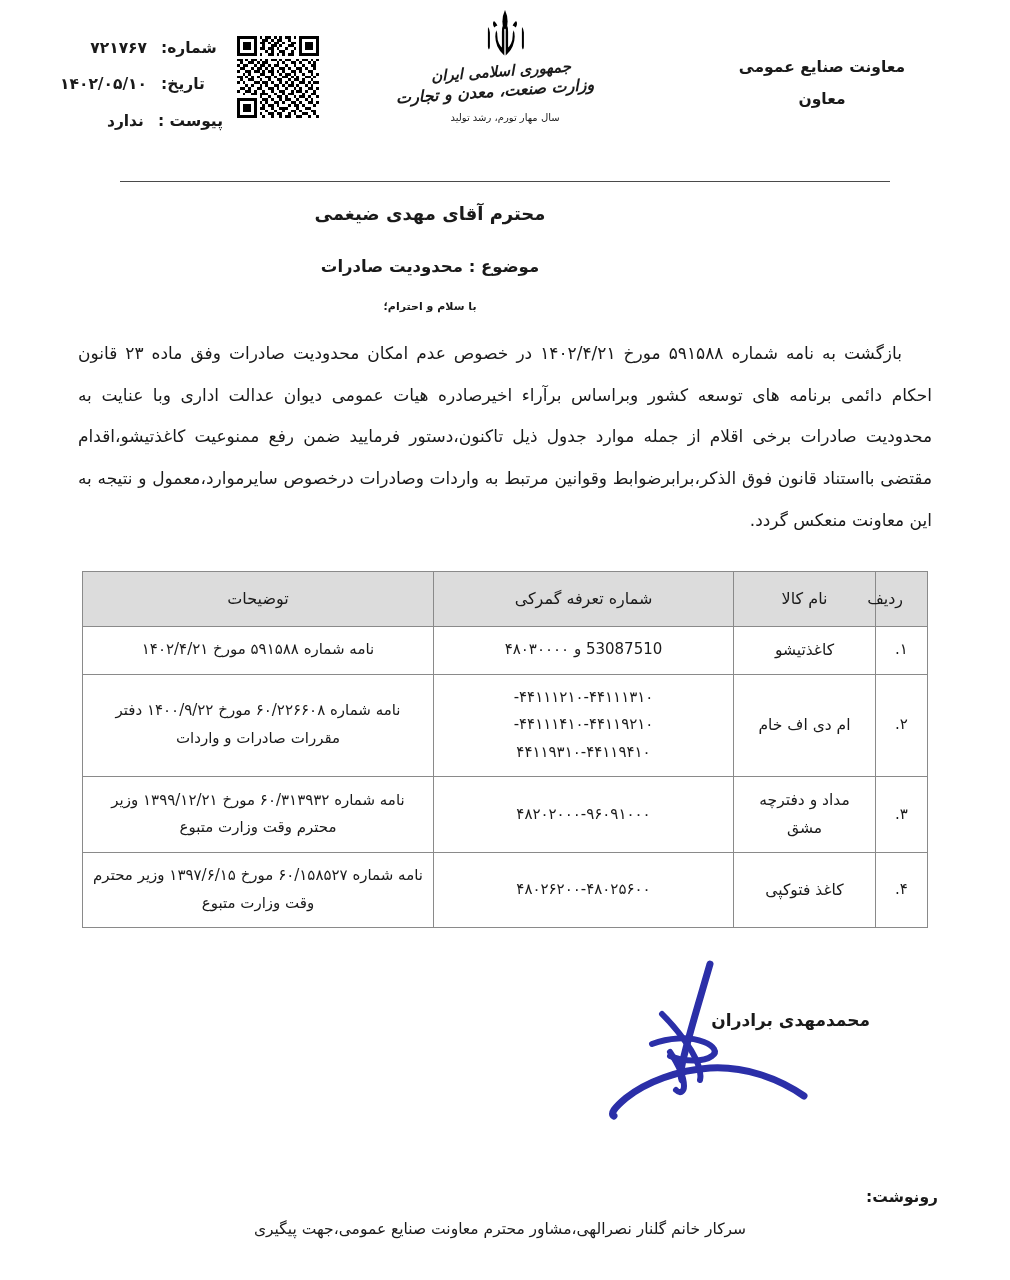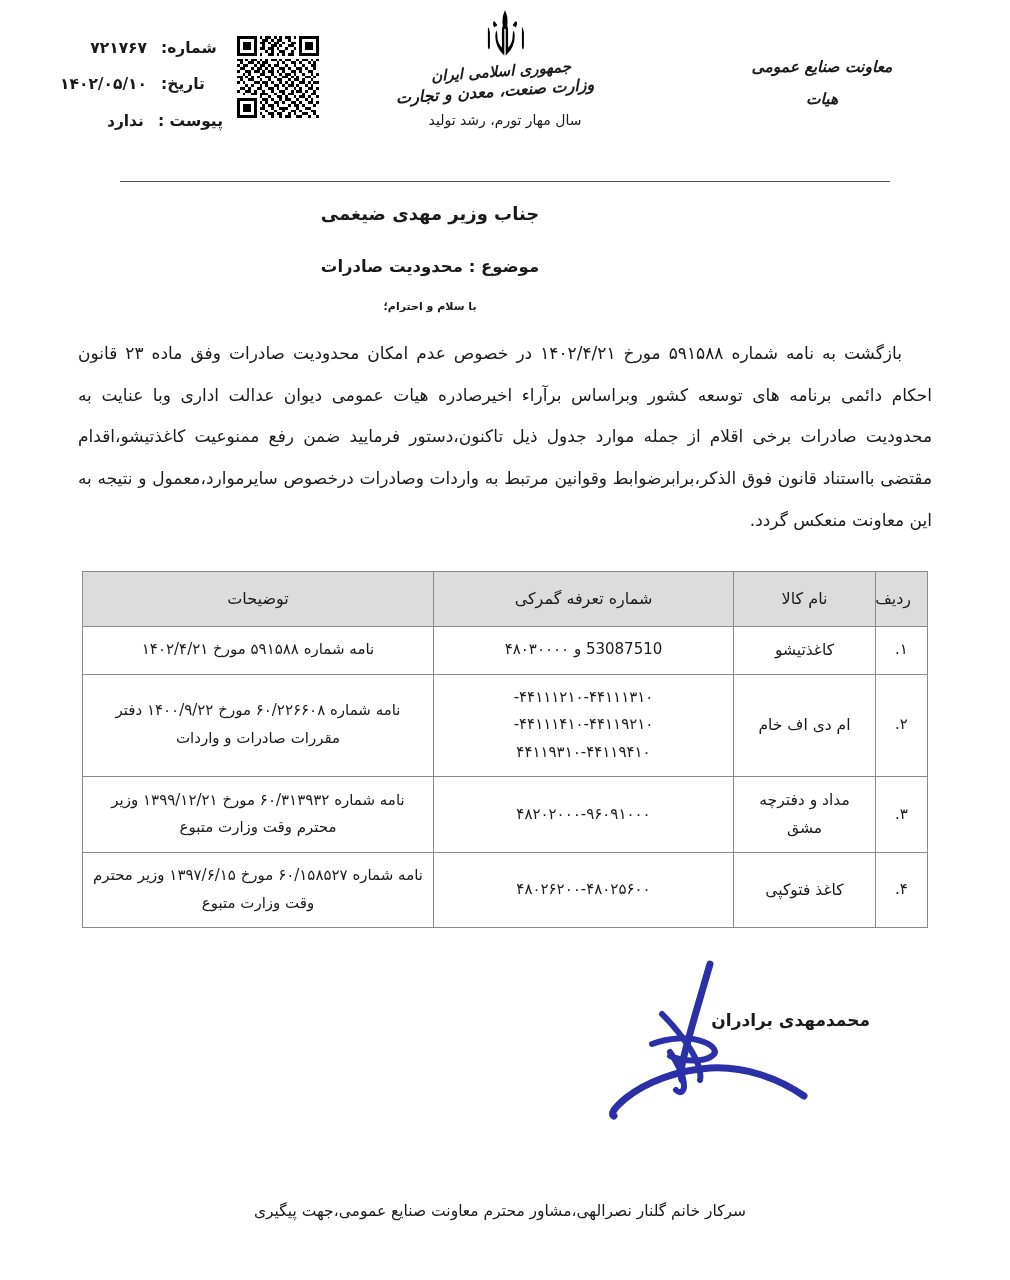--- a/index.html
+++ b/index.html
@@ -32,21 +32,21 @@
     position: absolute;
     top: 52px;
     right: 38px;
     width: 300px;
     text-align: center;
     font-size: 15.5px;
     font-weight: bold;
     line-height: 2.05;
     letter-spacing: 0.1px;
   }
-  .hdr-right div { white-space: nowrap; font-style: italic; }
+  .hdr-right div { white-space: nowrap; }
 
   .hdr-center {
     position: absolute;
     top: 8px;
     left: 0; right: 0;
     margin: 0 auto;
     width: 300px;
     text-align: center;
   }
   .emblem {
@@ -65,21 +65,21 @@
   .ministry-line2 {
     font-family: "DejaVu Serif", "Liberation Serif", serif;
     font-size: 16px;
     font-style: italic;
     font-weight: bold;
     letter-spacing: -0.4px;
     transform: rotate(-4deg) translateX(-10px);
     margin-bottom: 10px;
   }
   .slogan {
-    font-size: 14px;
+    font-size: 10px;
     margin-top: 12px;
     white-space: nowrap;
   }
 
   .hdr-left {
     position: absolute;
     top: 30px;
     left: 60px;
     width: 330px;
     display: flex;
@@ -178,21 +178,21 @@
     border: 1.1px solid #8a8a8a;
     padding: 9px 8px;
     vertical-align: middle;
     text-align: center;
     line-height: 1.85;
   }
   table.goods thead th {
     background: #dcdcdc;
     font-weight: normal;
     font-size: 16px;
-    padding: 12px 16px;
+    padding: 12px 24px;
   }
   .col-radif { width: 52px; }
   .col-name  { width: 142px; }
   .col-tariff{ width: 300px; }
   .col-desc  { }
 
   td.radif {
     vertical-align: top;
     text-align: right;
     padding-right: 12px;
@@ -257,21 +257,21 @@
 </style>
 </head>
 <body>
 
 <div class="page">
 
   <div class="header">
 
     <div class="hdr-right">
       <div>معاونت صنایع عمومی</div>
-      <div>هیات</div>
+      <div>معاون</div>
     </div>
 
     <div class="hdr-center">
       <svg class="emblem" width="54" height="50" viewBox="0 0 54 50">
         <g fill="#000">
           <path d="M27 2 q2.6 5.5 2.6 11.5 0 3.4 -1.1 6 -0.9 2 -1.5 2 -0.6 0 -1.5 -2 -1.1 -2.6 -1.1 -6 0 -6 2.6 -11.5 z"></path>
           <path d="M25.2 16.5 q1.1 2.6 1.1 6.3 l0 24.6 q-4.8 -4.1 -7.0 -9.2 -2.0 -4.6 -2.0 -9.6 0 -3.6 1.0 -6.3 1.0 2.1 1.0 5.3 0 4.2 1.6 7.6 1.3 2.8 3.0 4.3 l0 -15.8 q0 -4.4 1.3 -7.2 z"></path>
           <path d="M28.8 16.5 q1.3 2.8 1.3 7.2 l0 15.8 q1.7 -1.5 3.0 -4.3 1.6 -3.4 1.6 -7.6 0 -3.2 1.0 -5.3 1.0 2.7 1.0 6.3 0 5.0 -2.0 9.6 -2.2 5.1 -7.0 9.2 l0 -24.6 q0 -3.7 1.1 -6.3 z"></path>
           <path d="M11.0 19.0 q1.9 2.2 1.9 5.6 l0 14.0 q0 1.9 -1.0 3.0 -1.0 -1.1 -1.0 -3.0 l0 -14.0 q0 -3.4 0.1 -5.6 z" transform="translate(-1,0)"></path>
           <path d="M43.0 19.0 q1.9 2.2 1.9 5.6 l0 14.0 q0 1.9 -1.0 3.0 -1.0 -1.1 -1.0 -3.0 l0 -14.0 q0 -3.4 0.1 -5.6 z" transform="translate(1,0)"></path>
@@ -533,21 +533,21 @@
         </g>
       </svg>
     </div>
 
     <div class="rule"></div>
   </div>
 
   <div class="content">
 
     <div class="addressee">
-      <div>جناب وزیر مهدی ضیغمی</div>
+      <div>محترم آقای مهدی ضیغمی</div>
     </div>
 
     <div class="subject">موضوع : محدودیت صادرات</div>
 
     <div class="greeting">با سلام و احترام؛</div>
 
     <div class="para">بازگشت به نامه شماره ۵۹۱۵۸۸ مورخ ۱۴۰۲/۴/۲۱ در خصوص عدم امکان محدودیت صادرات وفق ماده ۲۳ قانون احکام دائمی برنامه های توسعه کشور وبراساس برآراء اخیرصادره هیات عمومی دیوان عدالت اداری وبا عنایت به محدودیت صادرات برخی اقلام از جمله موارد جدول ذیل تاکنون،دستور فرمایید ضمن رفع ممنوعیت کاغذتیشو،اقدام مقتضی بااستناد قانون فوق الذکر،برابرضوابط وقوانین مرتبط به واردات وصادرات درخصوص سایرموارد،معمول و نتیجه به این معاونت منعکس گردد.</div>
 
     <div class="tbl-wrap">
       <table class="goods">
@@ -621,16 +621,17 @@
           <path d="M78 100 C86 112, 92 124, 92 134 C92 140, 88 142, 84 138" stroke-width="6"></path>
           <path d="M212 144 C186 126, 152 114, 118 116 C86 118, 54 130, 34 146
                    C22 156, 18 162, 22 164" stroke-width="7"></path>
         </g>
       </svg>
       <div class="sign-name">محمدمهدی برادران</div>
     </div>
   </div>
 
   <div class="footer">
+    <div class="cc-label">رونوشت:</div>
     <div class="cc-line">سرکار خانم گلنار نصرالهی،مشاور محترم معاونت صنایع عمومی،جهت پیگیری</div>
   </div>
 
 </div>
 
 </body></html>

